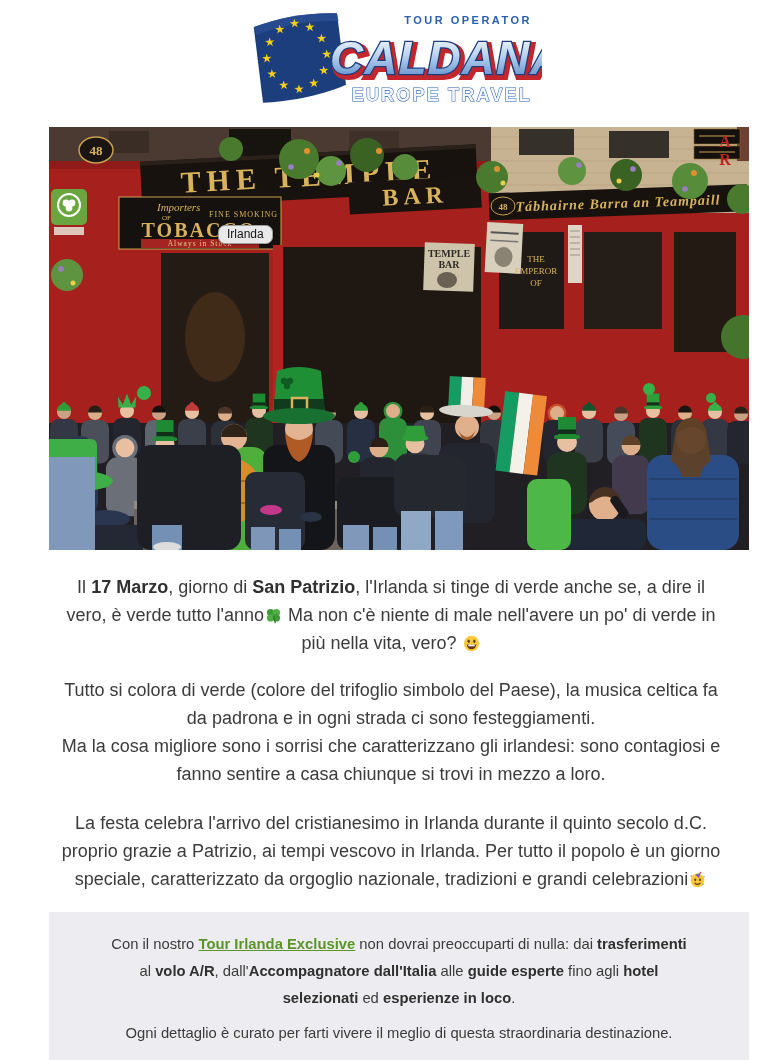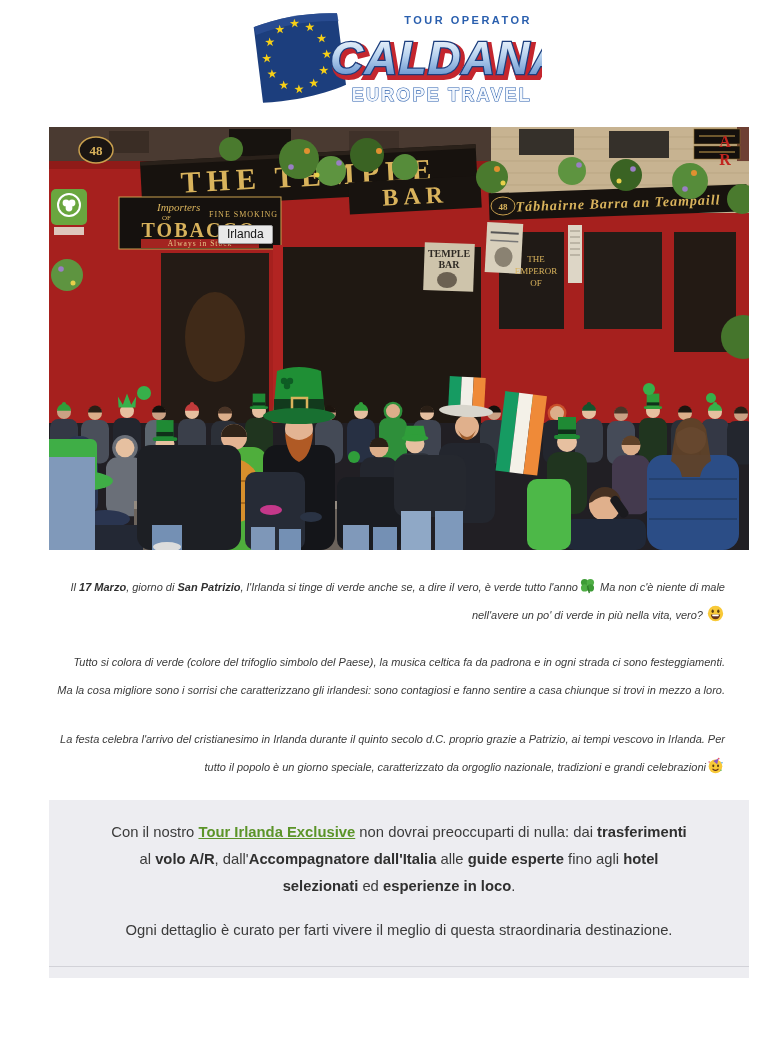--- a/index.html
+++ b/index.html
@@ -3,37 +3,37 @@
 <meta charset="utf-8">
 <style>
   html,body{margin:0;padding:0;background:#fff;}
   .page{position:relative;width:782px;height:1060px;background:#fff;overflow:hidden;
         font-family:"Liberation Sans",sans-serif;color:#3b3b3b;}
   .logo-wrap{padding-top:8px;display:flex;justify-content:center;}
   .logo-svg{width:302px;height:102px;}
   .hero{position:relative;width:700px;height:423px;margin:17px 0 0 49px;}
   .hero svg{display:block;width:700px;height:423px;}
   .tooltip{position:absolute;left:169px;top:98px;background:#e9e9e9;border:1px solid #9f9f9f;
-           border-radius:2px;padding:1px 8px 2px;font-size:12px;color:#141414;
+           border-radius:7px;padding:1px 8px 2px;font-size:12px;color:#141414;
            box-shadow:0 1px 2px rgba(0,0,0,.25);white-space:nowrap;}
-  p.body-text{width:700px;max-width:700px;margin:0 0 0 41px;text-align:right;
-              font-size:11px;line-height:28px;color:#3b3b3b;font-style:italic;}
+  p.body-text{width:700px;max-width:700px;margin:0 0 0 41px;text-align:center;
+              font-size:18px;line-height:28px;color:#3b3b3b;}
   p.body-text .inner{display:block;max-width:668px;margin:0 auto;}
   .mt1{margin-top:23px!important;}
   .mt2{margin-top:21px!important;}
   .mt3{margin-top:19px!important;}
   .b{font-weight:bold;color:#303030;}
   a.link{color:var(--link-green,#5b9428);font-weight:bold;cursor:pointer;}
   .emoji{display:inline-block;width:17px;height:17px;vertical-align:-3px;margin:0 1px;}
   .emoji svg{width:17px;height:17px;display:block;}
   .infobox{box-sizing:border-box;width:700px;height:178px;margin:19px 0 0 49px;
            background:var(--infobox-bg,#ededf1);padding:19px 62px 0;text-align:center;
            font-size:14.8px;line-height:27px;color:#3b3b3b;overflow:hidden;}
   .infobox p{margin:0;}
-  .infobox .p2{margin-top:17px;}
+  .infobox .p2{margin-top:8px;}
   .infobox hr{border:none;border-top:1px solid #d2d2d8;margin:22px -62px 0;}
   text{user-select:none;}
 </style>
 </head>
 <body>
 
 <div class="page">
 
   <div class="logo-wrap">
     <svg class="logo-svg" viewBox="0 0 302 102">

